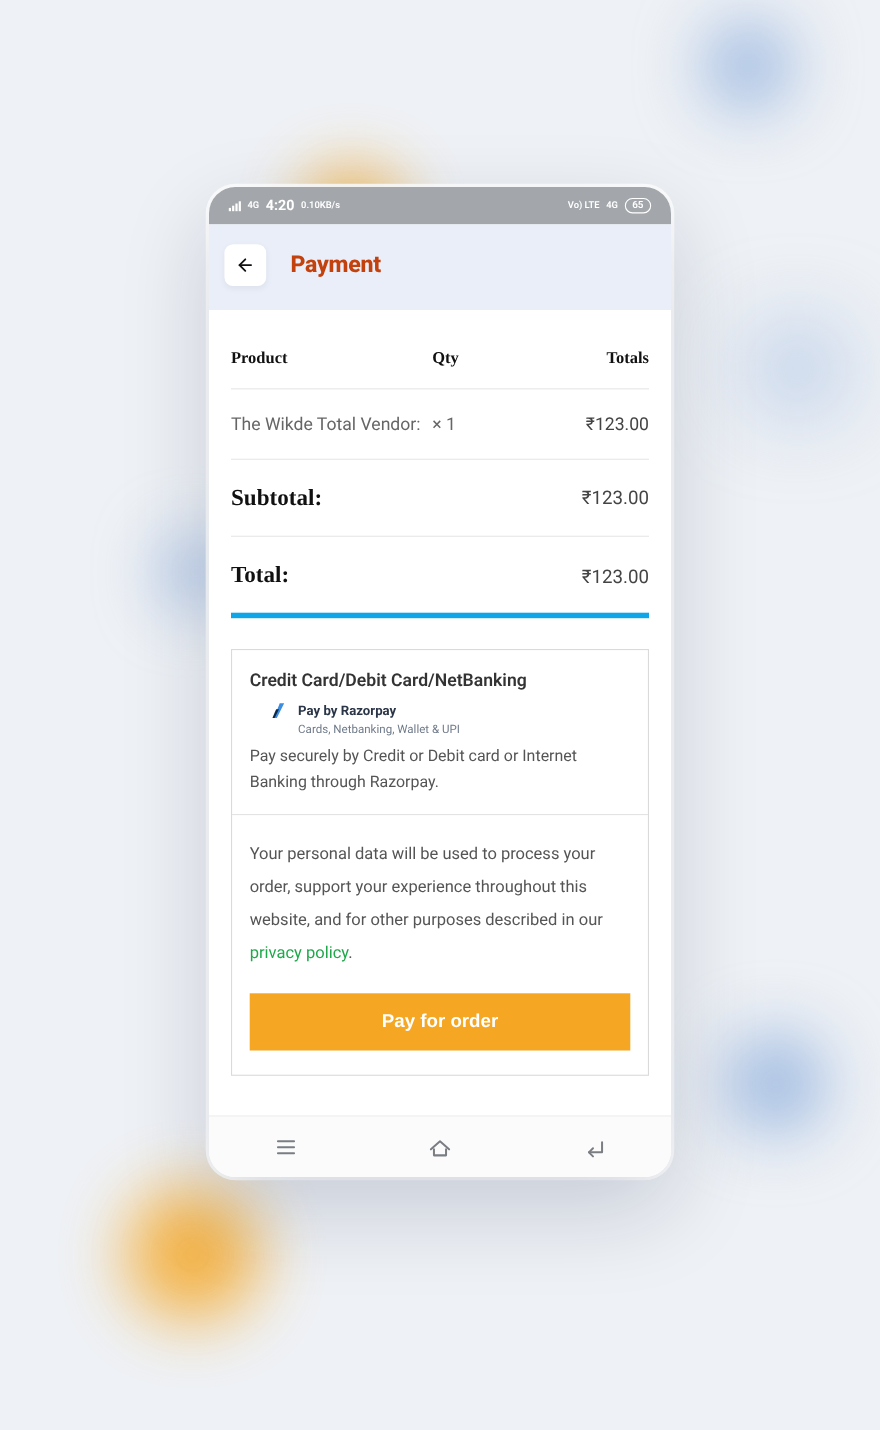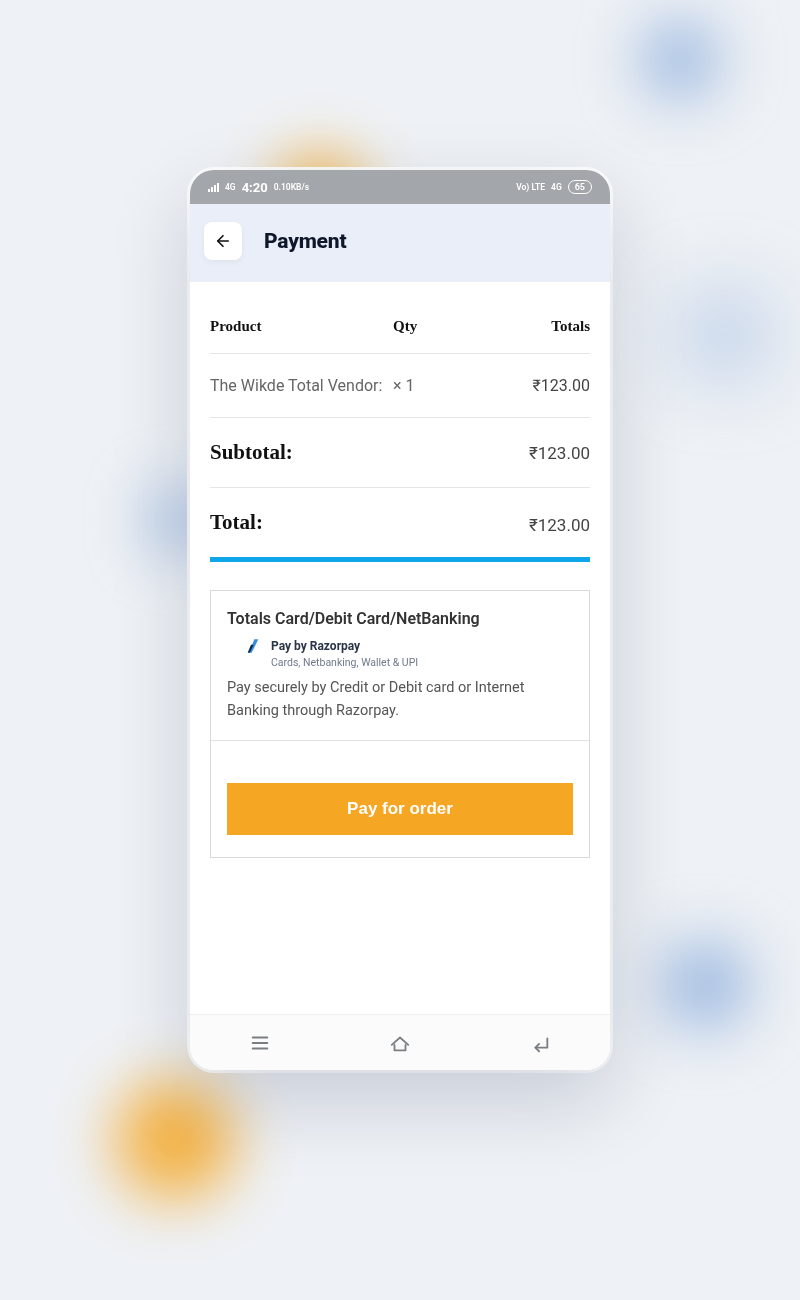--- a/index.html
+++ b/index.html
@@ -54,21 +54,21 @@
   display: flex;
   align-items: center;
   gap: 22px;
 }
 .back-btn {
   width: 38px; height: 38px; background: #fff; border-radius: 8px;
   display: flex; align-items: center; justify-content: center;
   box-shadow: 0 2px 6px rgba(0,0,0,0.05);
   cursor: pointer;
 }
-.page-title { font-size: 21px; font-weight: 800; color: #0f172a; letter-spacing: -0.2px; }
+.page-title { font-size: 21px; font-weight: 800; color: #c2410c; letter-spacing: -0.2px; }
 .content { flex: 1; background: #fff; overflow-y: auto; padding: 22px 20px 30px 20px; }
 .order-table { width: 100%; }
 .row { display: flex; align-items: center; padding: 18px 0; border-bottom: 1px solid #e6e6e6; }
 .row.header { padding: 14px 0 18px 0; }
 .col1 { flex: 1.3; }
 .col2 { flex: 0.6; text-align: left; }
 .col3 { flex: 0.8; text-align: right; }
 .row.header .col1, .row.header .col2, .row.header .col3 {
   font-family: Georgia, 'Times New Roman', serif;
   font-weight: 900; font-size: 15px; color: #111;
@@ -168,32 +168,35 @@
       </div>
       <div class="row summary last">
         <div class="col1">Total:</div>
         <div class="col2"></div>
         <div class="col3">₹123.00</div>
       </div>
     </div>
 
     <div class="payment-box">
       <div class="payment-top">
-        <div class="pm-title">Totals Card/Debit Card/NetBanking</div>
+        <div class="pm-title">Credit Card/Debit Card/NetBanking</div>
         <div class="pm-sub">
           <svg class="rz-icon" viewBox="0 0 24 24">
               <path d="M6 22 L14 2 L20 2 L10 22 Z" fill="#3a8de0"></path>
               <path d="M4 22 L9 10 L13 10 L7 22 Z" fill="#0b2a4a"></path>
             </svg>
           <span class="pm-sub-text">Pay by Razorpay</span>
         </div>
         <div class="pm-sub-detail">Cards, Netbanking, Wallet &amp; UPI</div>
         <div class="pm-desc">Pay securely by Credit or Debit card or Internet Banking through Razorpay.</div>
       </div>
       <div class="payment-bottom">
+        <div class="privacy-text">
+          <span>Your personal data will be used to process your order, support your experience throughout this website, and for other purposes described in our </span><span class="privacy-link">privacy policy</span><span>.</span>
+        </div>
         <button class="pay-btn">Pay for order</button>
       </div>
     </div>
   </div>
 
   <div class="nav-bar">
     <svg class="nav-icon" viewBox="0 0 24 24" fill="none" stroke="currentColor" stroke-width="2" stroke-linecap="round">
         <line x1="4" y1="6" x2="20" y2="6"></line>
         <line x1="4" y1="12" x2="20" y2="12"></line>
         <line x1="4" y1="18" x2="20" y2="18"></line>

